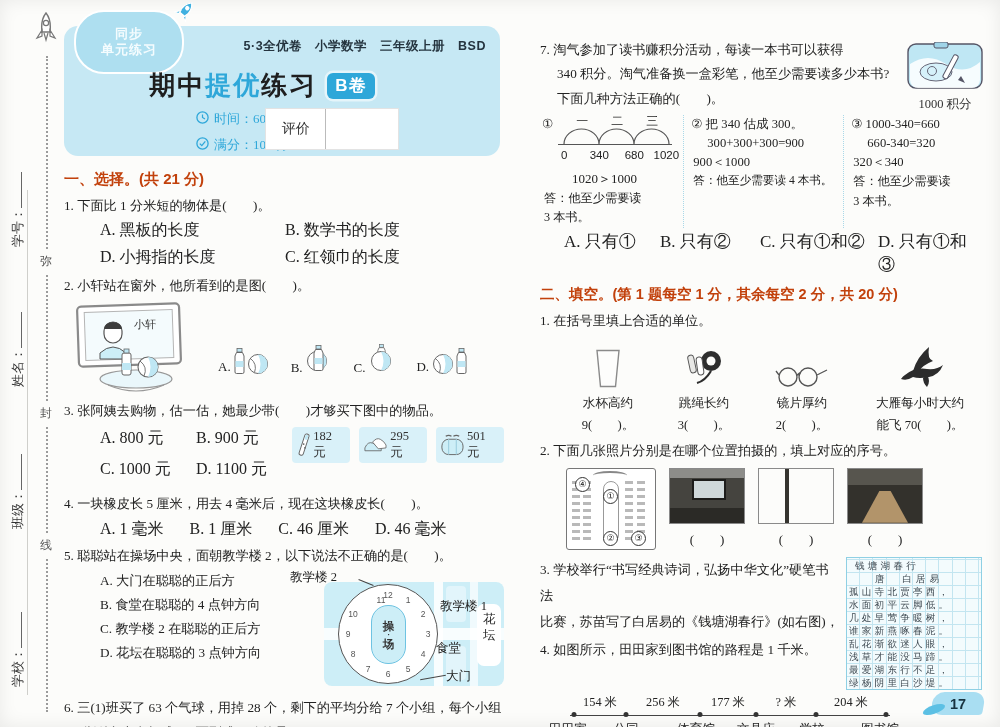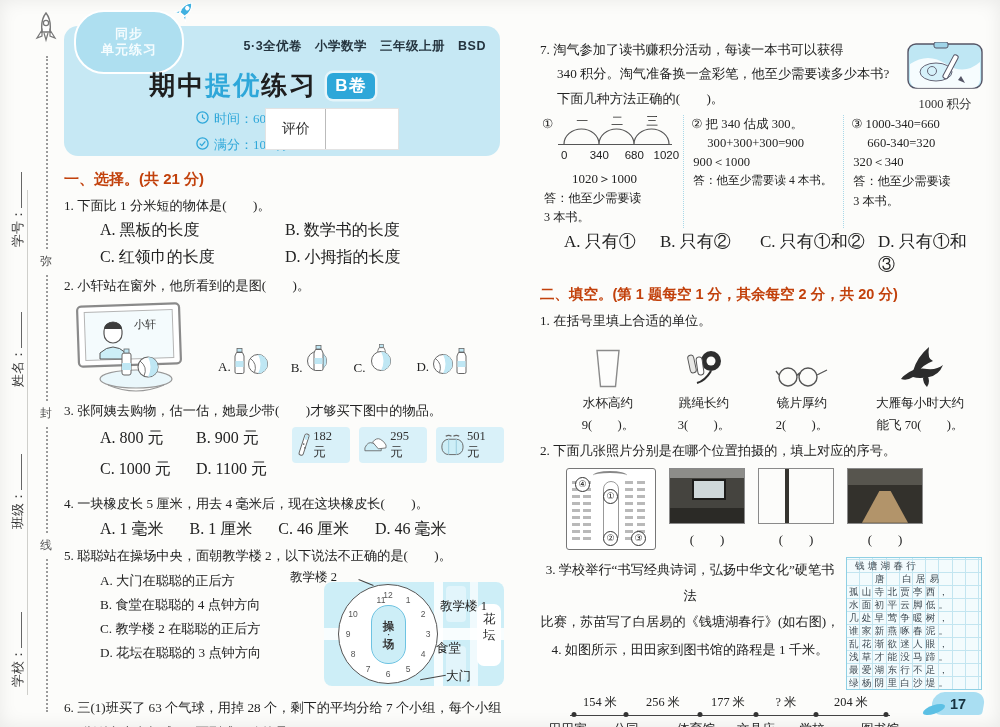--- a/index.html
+++ b/index.html
@@ -126,21 +126,21 @@
   .ph1{background:linear-gradient(180deg,#8d8d89 0 16%,#45443f 16% 72%,#2b2a26 72%);}
   .ph1 .scr{position:absolute;left:22px;top:10px;width:30px;height:17px;background:#cfd8da;border:2px solid #1d1d1b;}
   .ph2{background:linear-gradient(90deg,#2e2d2a 0 30%,#d8ded d 0,#d5dbda 30% 72%,#565550 72%);}
   .ph2 .frame{position:absolute;left:26px;top:0;width:4px;height:100%;background:#35342f;}
   .ph3{background:linear-gradient(180deg,#57554e 0 30%,#33312c 30%);}
   .ph3 .tbl{position:absolute;left:14px;top:22px;width:46px;height:32px;background:#b2946a;
             clip-path:polygon(38% 0,62% 0,100% 100%,0 100%);}
   .pblank{font-size:13px;margin-top:7px;}
 
   .q3s2{display:flex;align-items:flex-start;}
-  .q3s2 .txt{width:300px;font-size:13.2px;line-height:1.98;text-align:center;}
+  .q3s2 .txt{width:300px;font-size:13.2px;line-height:1.98;}
   .poem{width:132px;margin-left:6px;border:1.5px solid #8fd0e4;background-color:#f3fbfd;
         background-image:repeating-linear-gradient(0deg,transparent 0 12px,#c3e5f0 12px 13px),
                          repeating-linear-gradient(90deg,transparent 0 12.2px,#c3e5f0 12.2px 13.2px);
         padding:1px 0 0 2px;}
   .prow{height:13px;line-height:13px;font-size:9.6px;letter-spacing:3.2px;color:#3f4a52;white-space:nowrap;overflow:hidden;}
   .prow.author{padding-left:26px;letter-spacing:4px;}
   .prow.title{padding-left:6px;}
 
   .rdia{position:relative;width:335px;height:48px;margin:4px 0 0 24px;}
   .rdia .dist{position:absolute;top:0;font-size:12.3px;transform:translateX(-50%);white-space:nowrap;}
@@ -220,22 +220,22 @@
 
   <div class="colL">
     <div class="secTitle">一、选择。(共 21 分)</div>
 
     <div class="qline">1. 下面比 1 分米短的物体是(　　)。</div>
     <div class="opt2">
       <span>A. 黑板的长度</span>
       <span>B. 数学书的长度</span>
     </div>
     <div class="opt2" style="margin-top:6px">
+      <span>D. 小拇指的长度</span>
       <span>C. 红领巾的长度</span>
-      <span>D. 小拇指的长度</span>
     </div>
 
     <div class="qline" style="margin-top:8px">2. 小轩站在窗外，他所看到的是图(　　)。</div>
     <div class="q2fig">
       <span>
         <svg width="128" height="94" viewBox="0 0 128 94">
           <rect x="4" y="4" width="102" height="60" rx="4" fill="#fff" stroke="#8a8a8a" stroke-width="2.2" transform="rotate(-2 55 34)"></rect>
           <rect x="11" y="10" width="88" height="48" fill="#f4fbfd" stroke="#b5b5b5" transform="rotate(-2 55 34)"></rect>
           <path d="M30 30 a9 9 0 0 1 18 0 l0 3 a9 9 0 0 1 -18 0 Z" fill="#fff" stroke="#555" stroke-width="1.2"></path>
           <path d="M30 28 a9 7 0 0 1 18 0 Z" fill="#3d3d3d"></path>

